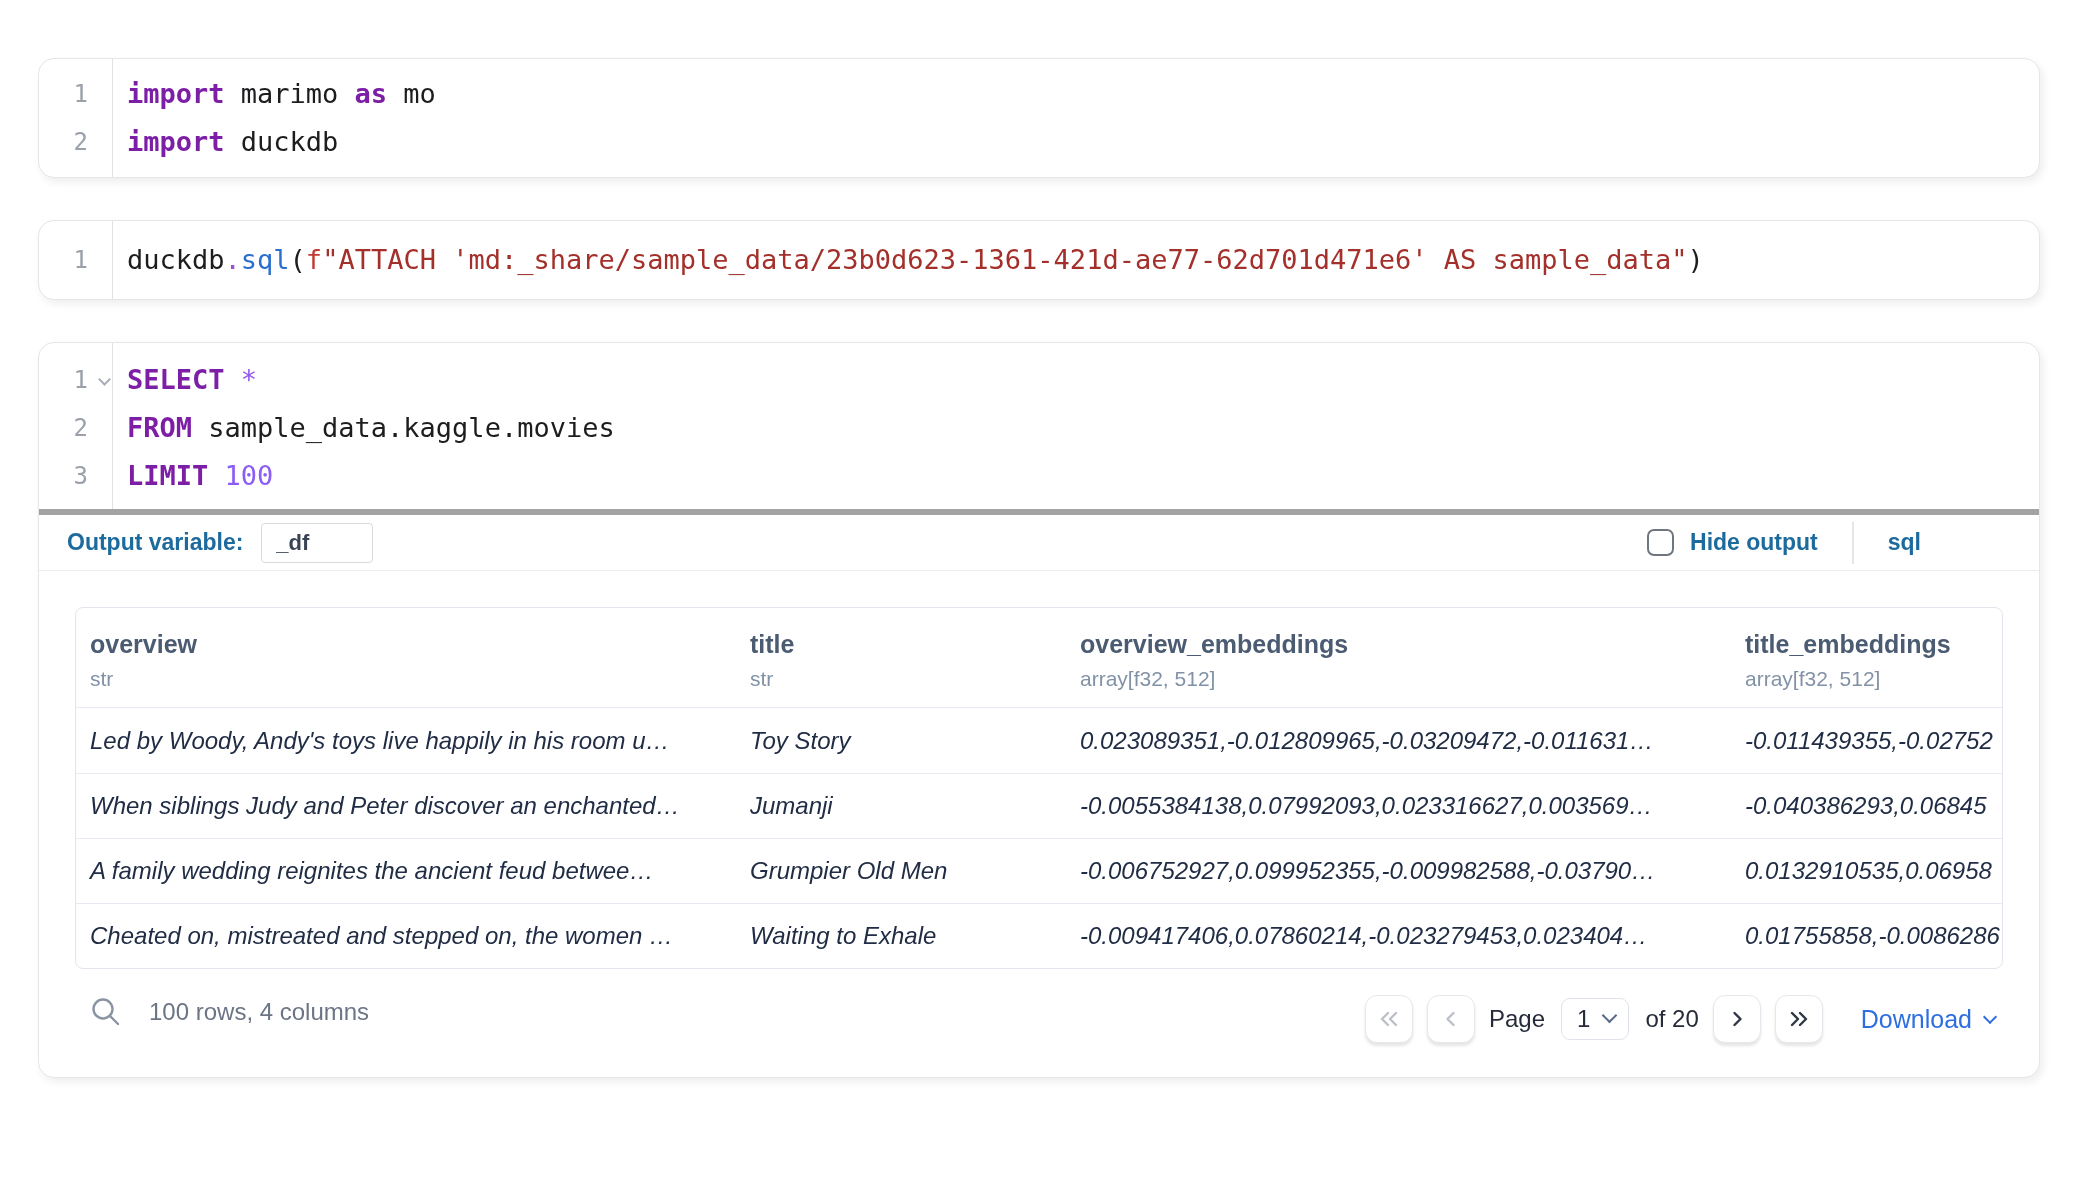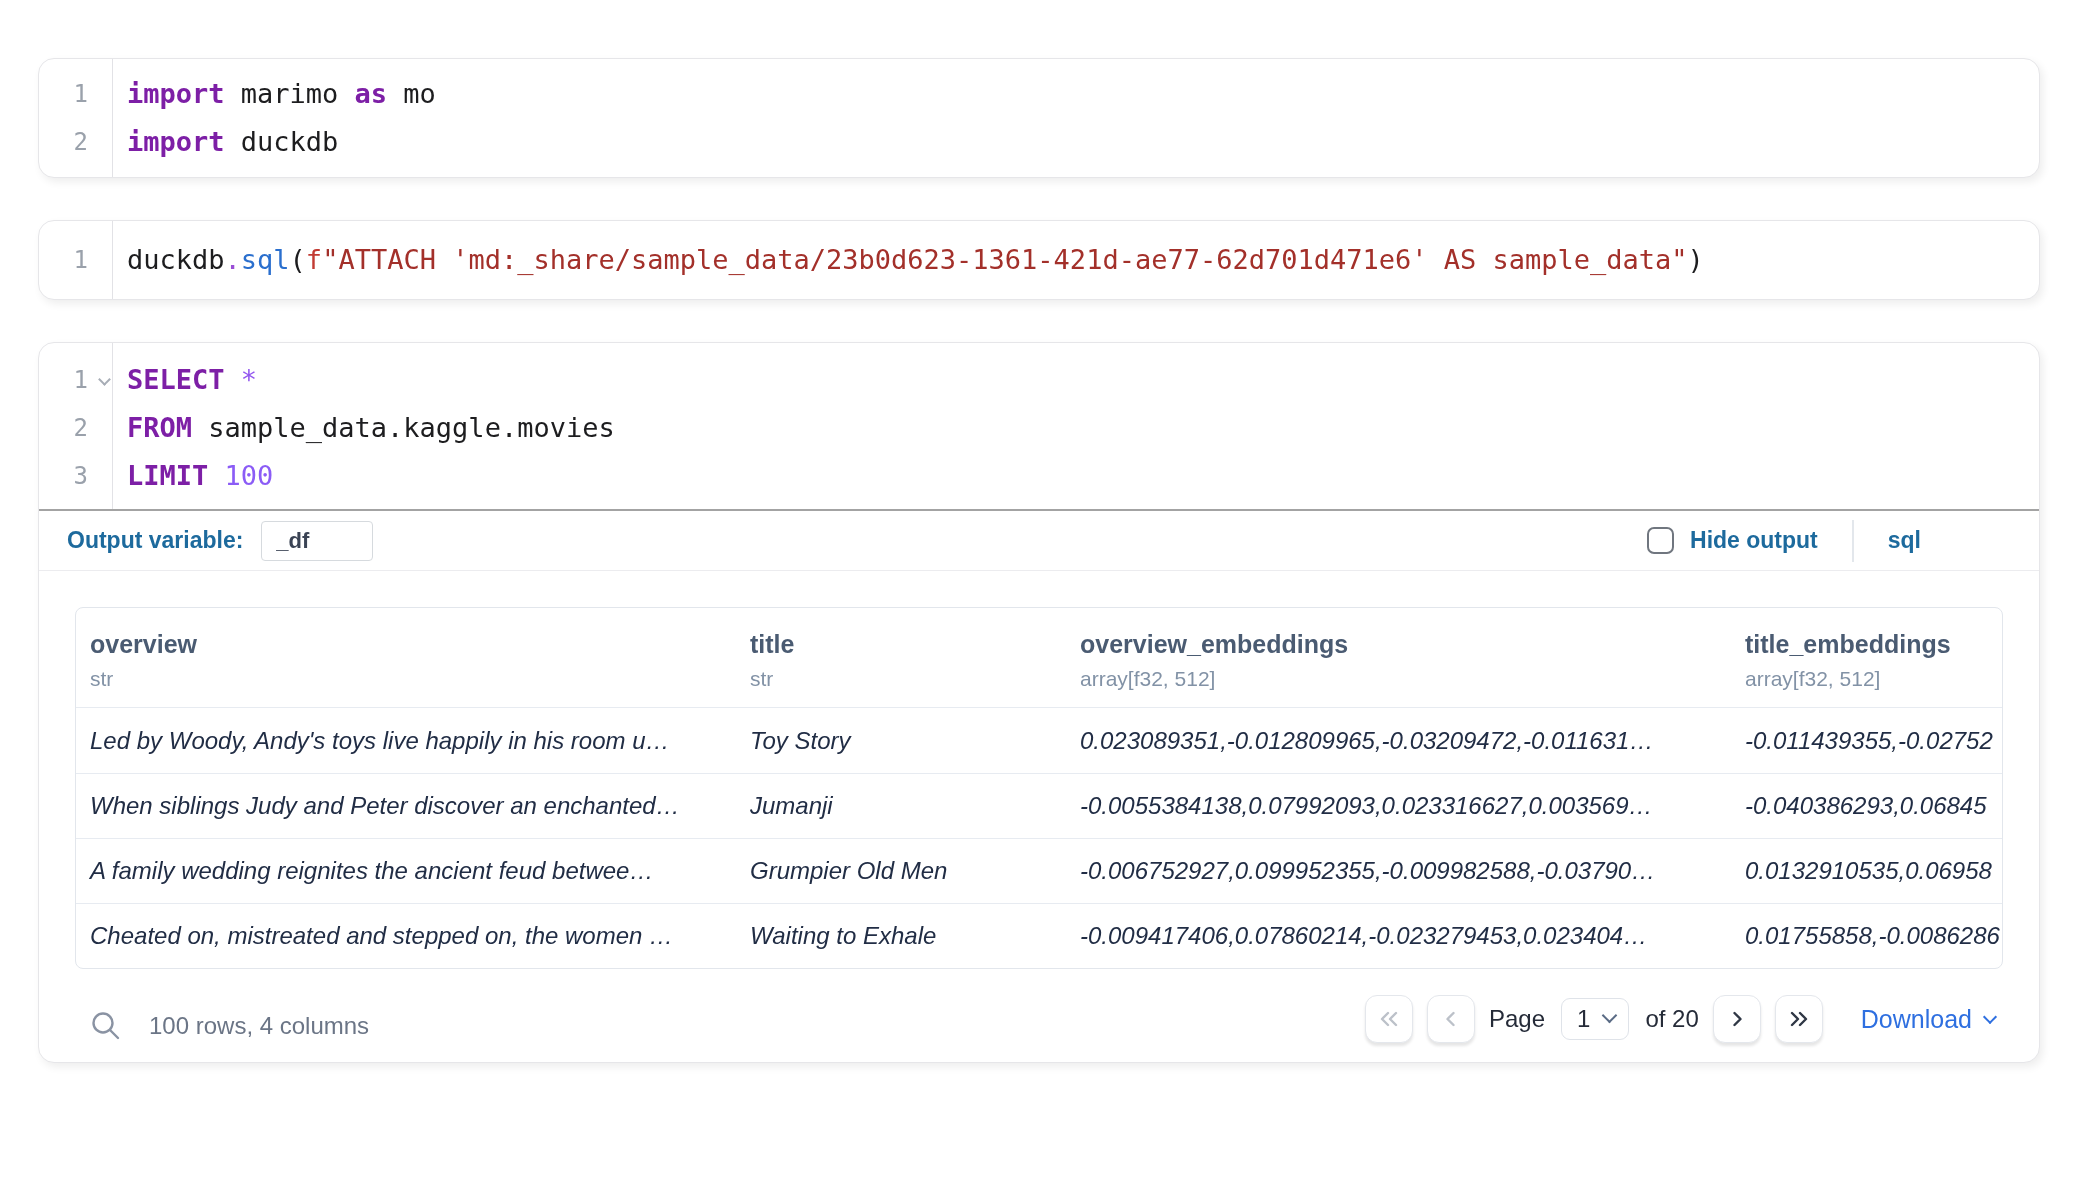--- a/index.html
+++ b/index.html
@@ -54,21 +54,21 @@
   .tk-op  { color:#9a4fd6; }
   .tk-fn  { color:#2a6fce; }
   .tk-fp  { color:#c23b33; }
   .tk-str { color:#a3302a; }
   .tk-num { color:#8b5cf6; }
   .tk-star{ color:#9256ef; }
 
   
   .meta-row {
     display:flex; align-items:center; justify-content:space-between;
-    border-top:2px solid #a3a3a3; border-bottom:1px solid #ececef;
+    border-top:6px solid #a3a3a3; border-bottom:1px solid #ececef;
     height:62px; padding:0 118px 0 28px;
   }
   .meta-left { display:flex; align-items:center; gap:18px; }
   .meta-label { font-size:23px; font-weight:bold; color:#1d6a9d; }
   .var-input {
     width:112px; height:40px;
     border:1px solid #d6dade; border-radius:4px;
     padding:0 14px; outline:none;
     font-family:"Liberation Sans", sans-serif;
     font-size:22px; font-weight:bold; color:#3a4354;
@@ -87,21 +87,21 @@
   .thead, .trow { display:grid; grid-template-columns:660px 330px 665px 1fr; }
   .thead { padding:22px 0 16px; border-bottom:1px solid #e7ebf1; }
   .th { padding:0 14px; overflow:hidden; white-space:nowrap; }
   .th .name { font-size:25px; font-weight:bold; color:#4a5b72; }
   .th .type { font-size:21px; color:#8292a6; margin-top:8px; }
   .trow { height:65px; align-items:center; }
   .trow + .trow { border-top:1px solid #e7ebf1; }
   .td { padding:0 14px; font-size:24px; color:#212d45; white-space:nowrap; overflow:hidden;font-style:italic; }
 
   
-  .table-footer { display:flex; align-items:flex-end; justify-content:space-between; padding:26px 8px 19px 14px; }
+  .table-footer { display:flex; align-items:flex-start; justify-content:space-between; padding:26px 8px 34px 14px; }
   .footer-left { display:flex; align-items:center; gap:26px; }
   .status-text { font-size:24px; color:#6b7586; }
   .pager { display:flex; align-items:center; gap:14px; }
   .pbtn {
     width:48px; height:48px; background:#fff;
     border:1px solid #e4e7ec; border-radius:12px;
     box-shadow:0 3px 3px rgba(0,0,0,0.10);
     display:flex; align-items:center; justify-content:center;
     cursor:pointer;
   }

